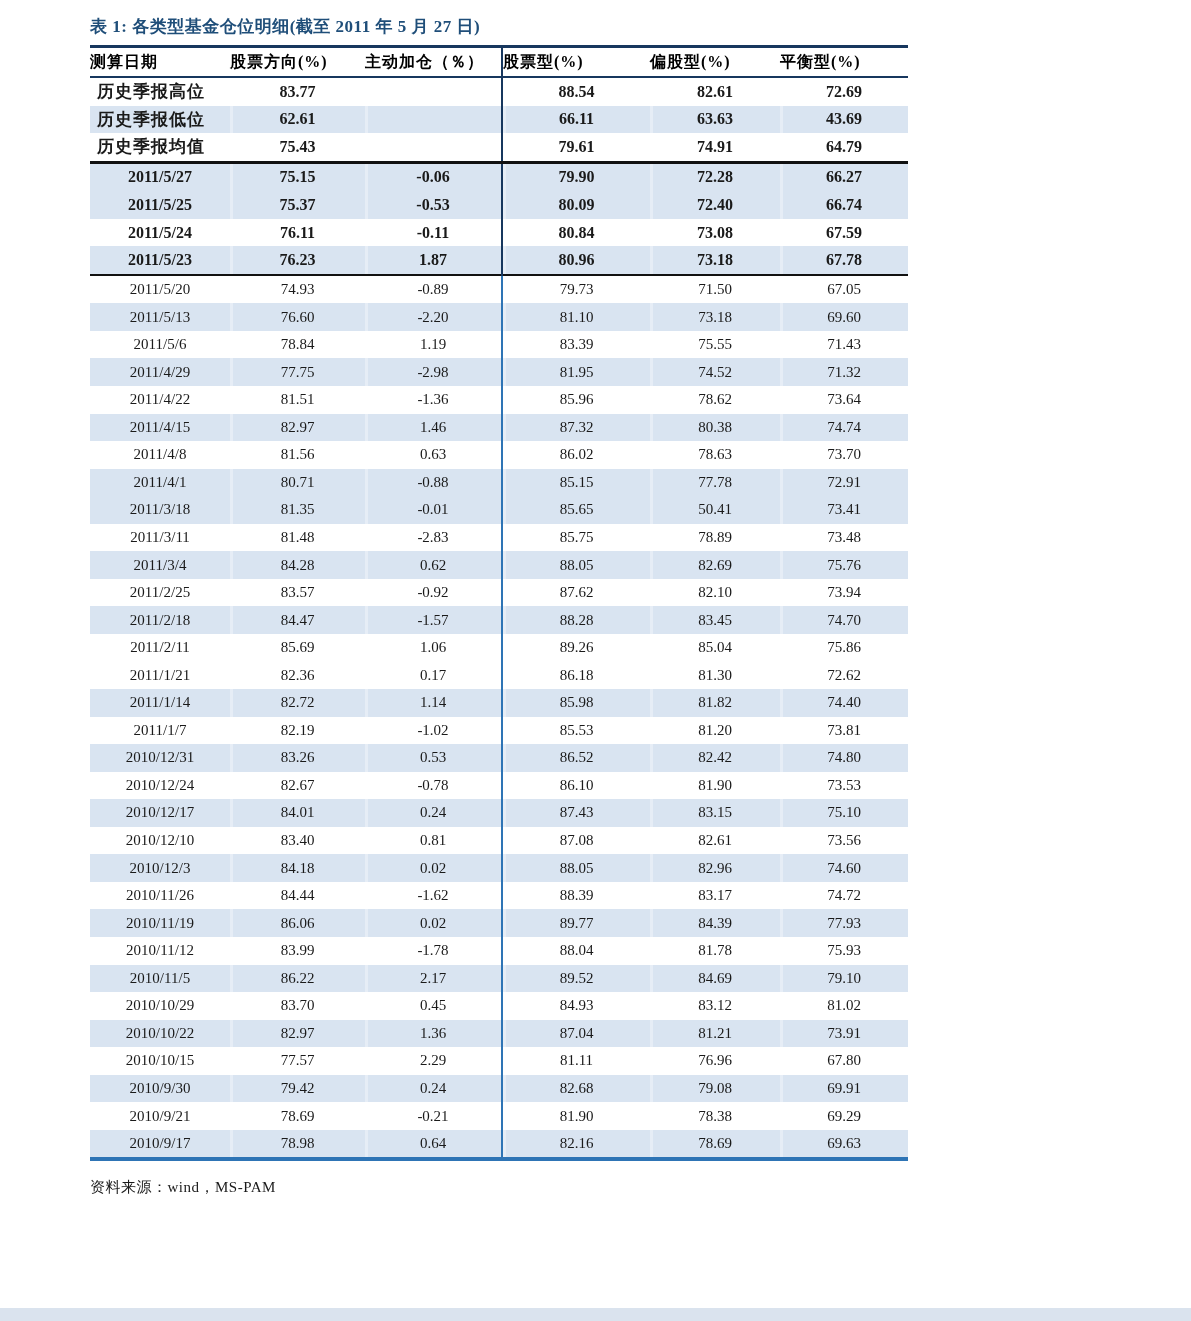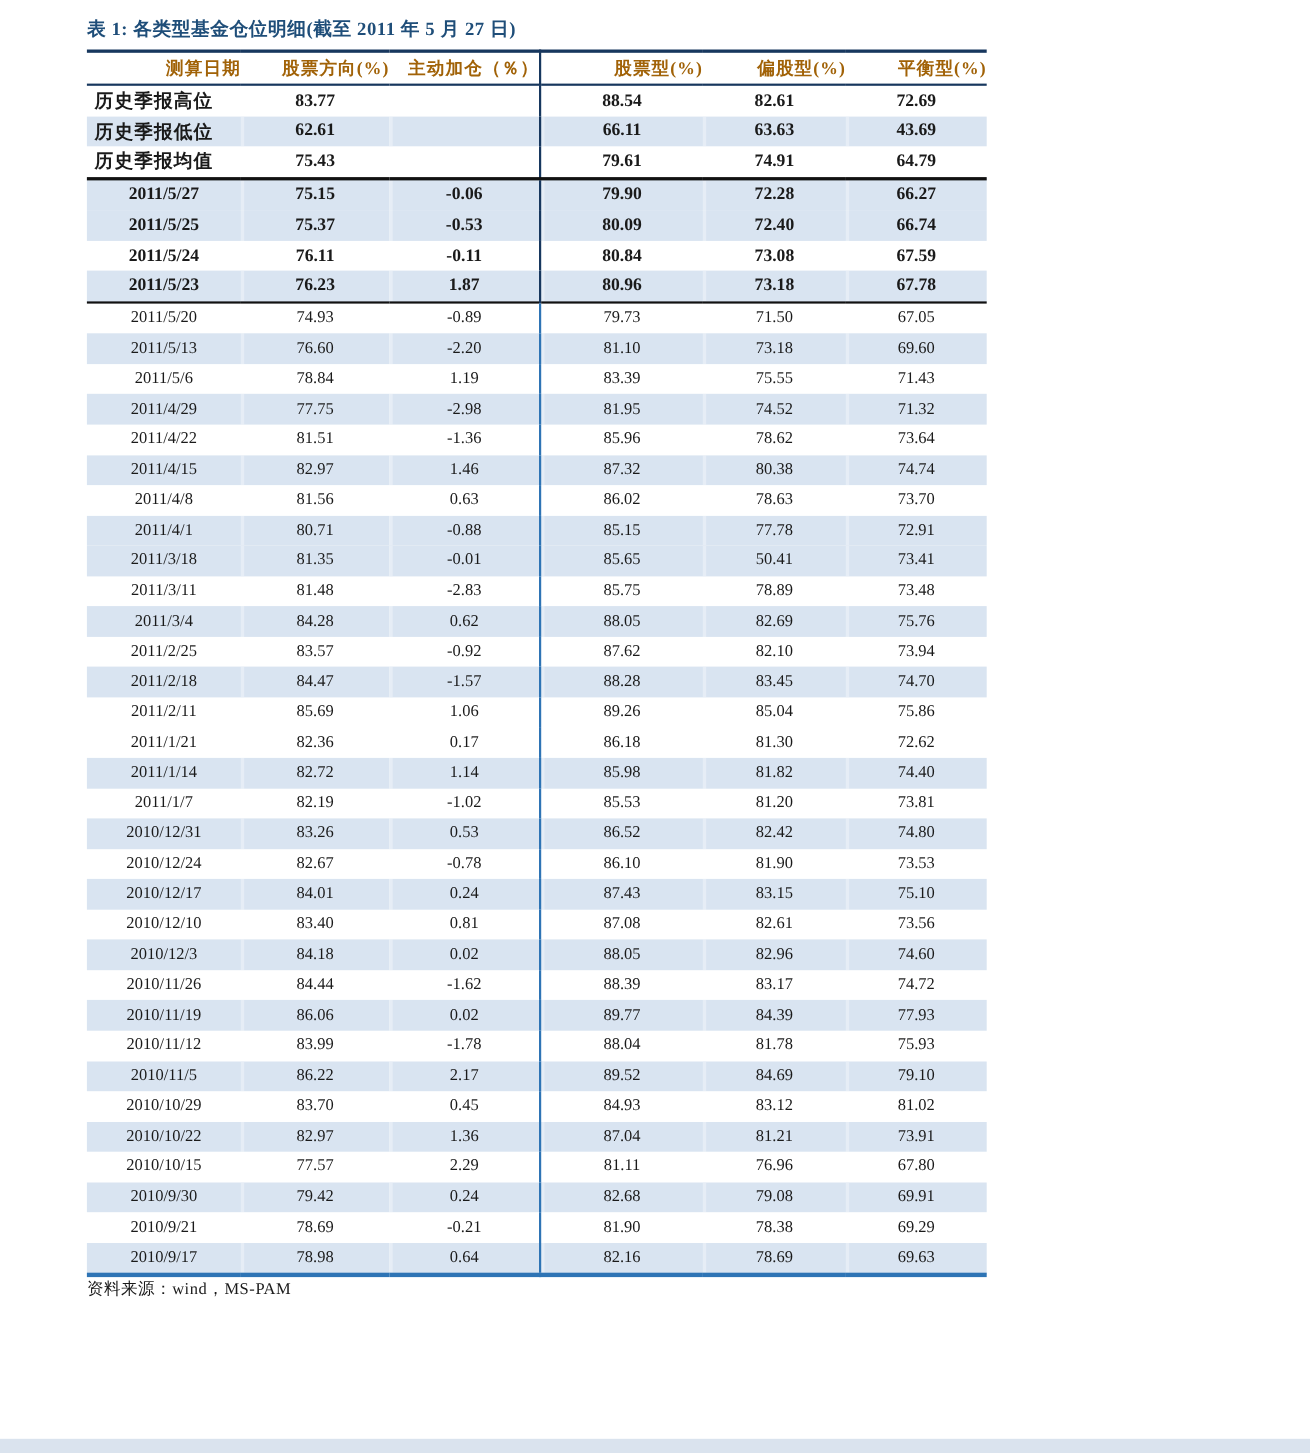--- a/index.html
+++ b/index.html
@@ -7,21 +7,21 @@
     width: 1191px;
     height: 1321px;
     background: #ffffff;
     position: relative;
     overflow: hidden;
     font-family: "Liberation Serif", "DejaVu Serif", serif;
     color: #1a1a1a;
   }
   .doc {
     position: absolute;
-    left: 79px;
+    left: 90px;
     top: 15px;
     width: 818px;
   }
   .doc-title {
     font-size: 17px;
     font-weight: 700;
     color: #1F4E79;
     line-height: 23px;
     margin: 0 0 7px 0;
     letter-spacing: 0.5px;
@@ -30,22 +30,22 @@
     border-collapse: collapse;
     table-layout: fixed;
     width: 818px;
     border-top: 3px solid #17375E;
     border-bottom: 4px solid #2E74B5;
   }
   table.fund-table thead th {
     height: 28px;
     font-size: 16px;
     font-weight: 700;
-    color: #a16207;
-    text-align: right;
+    color: #000000;
+    text-align: left;
     padding: 0;
     border-bottom: 2px solid #17375E;
     letter-spacing: 1px;
   }
   table.fund-table td {
     height: 27.56px;
     font-size: 15px;
     text-align: center;
     padding: 0;
     vertical-align: middle;
@@ -63,21 +63,21 @@
   tr.stripe td:nth-child(n+2) { box-shadow: inset 3px 0 0 rgba(255,255,255,0.35); }
   
   tbody.sec-summary td, tbody.sec-recent td { font-weight: 700; font-size: 16px; }
   tbody.sec-summary td:first-child {
     text-align: left;
     padding-left: 7px;
     font-size: 17px;
     letter-spacing: 1px;
   }
   .source-note {
-    margin-top: 1px;
+    margin-top: 17px;
     font-size: 15px;
     color: #1a1a1a;
     letter-spacing: 0.5px;
   }
   .bottom-strip {
     position: absolute;
     left: 0;
     bottom: 0;
     width: 1191px;
     height: 13px;

